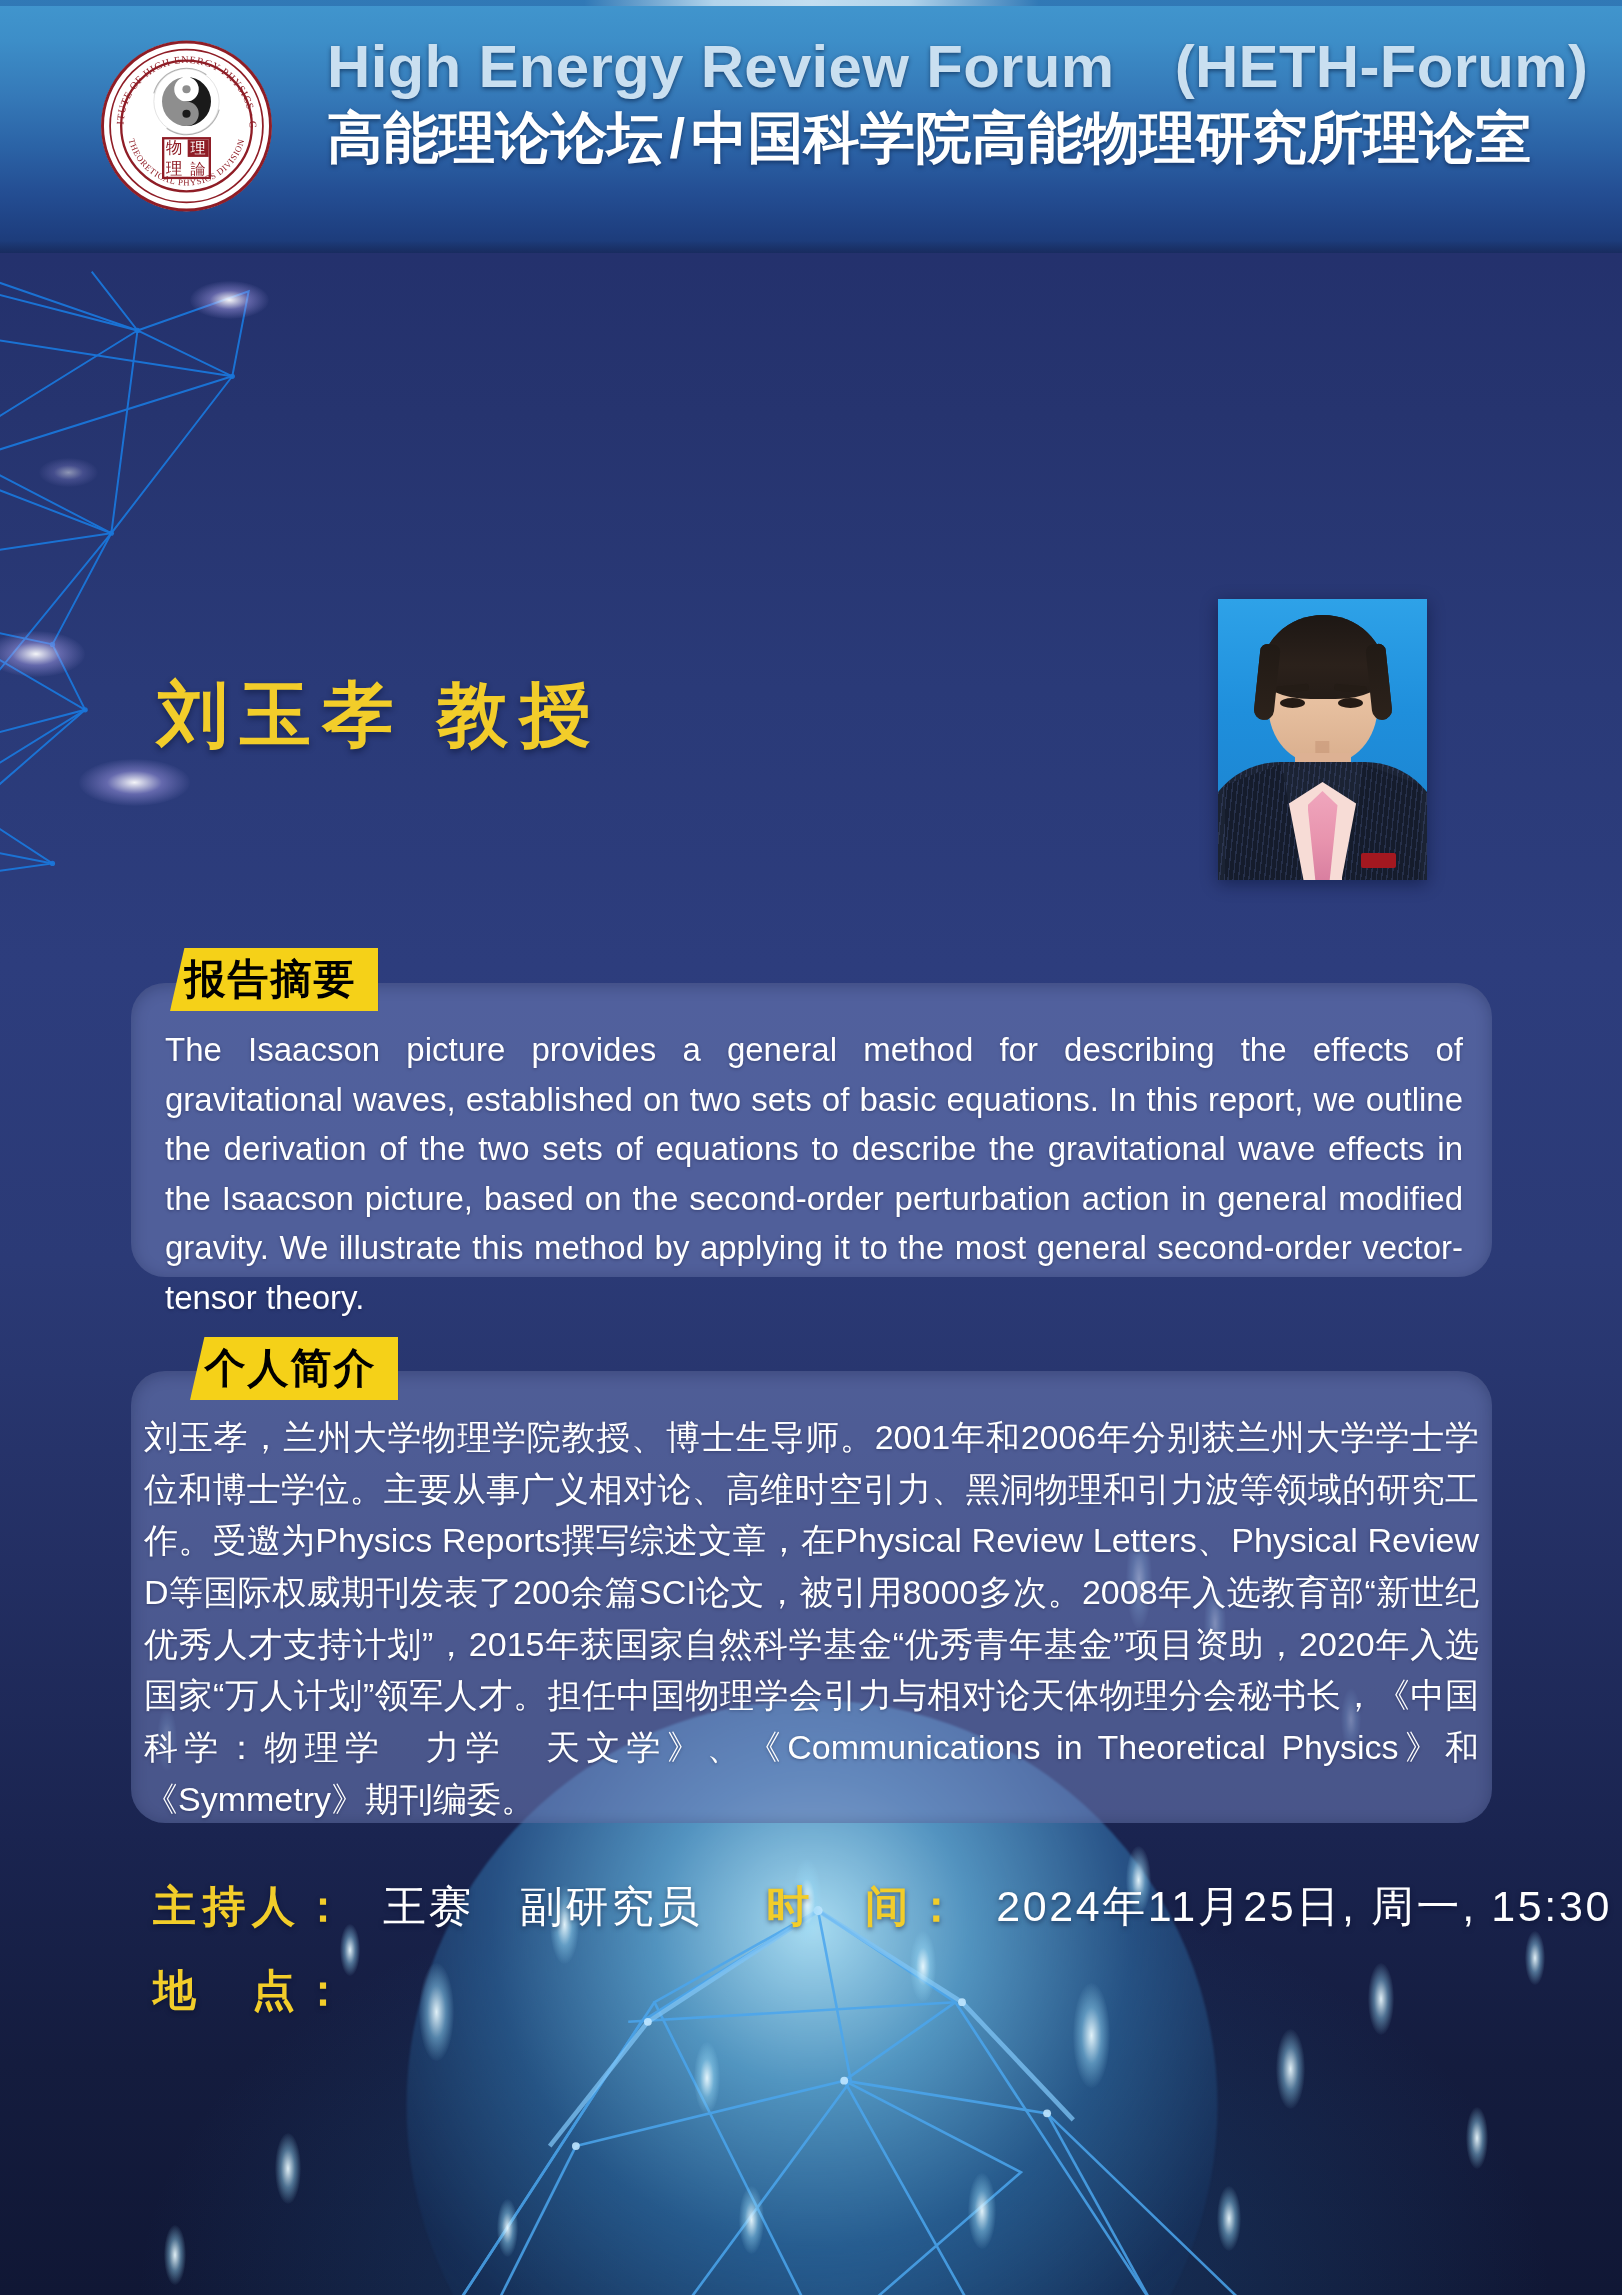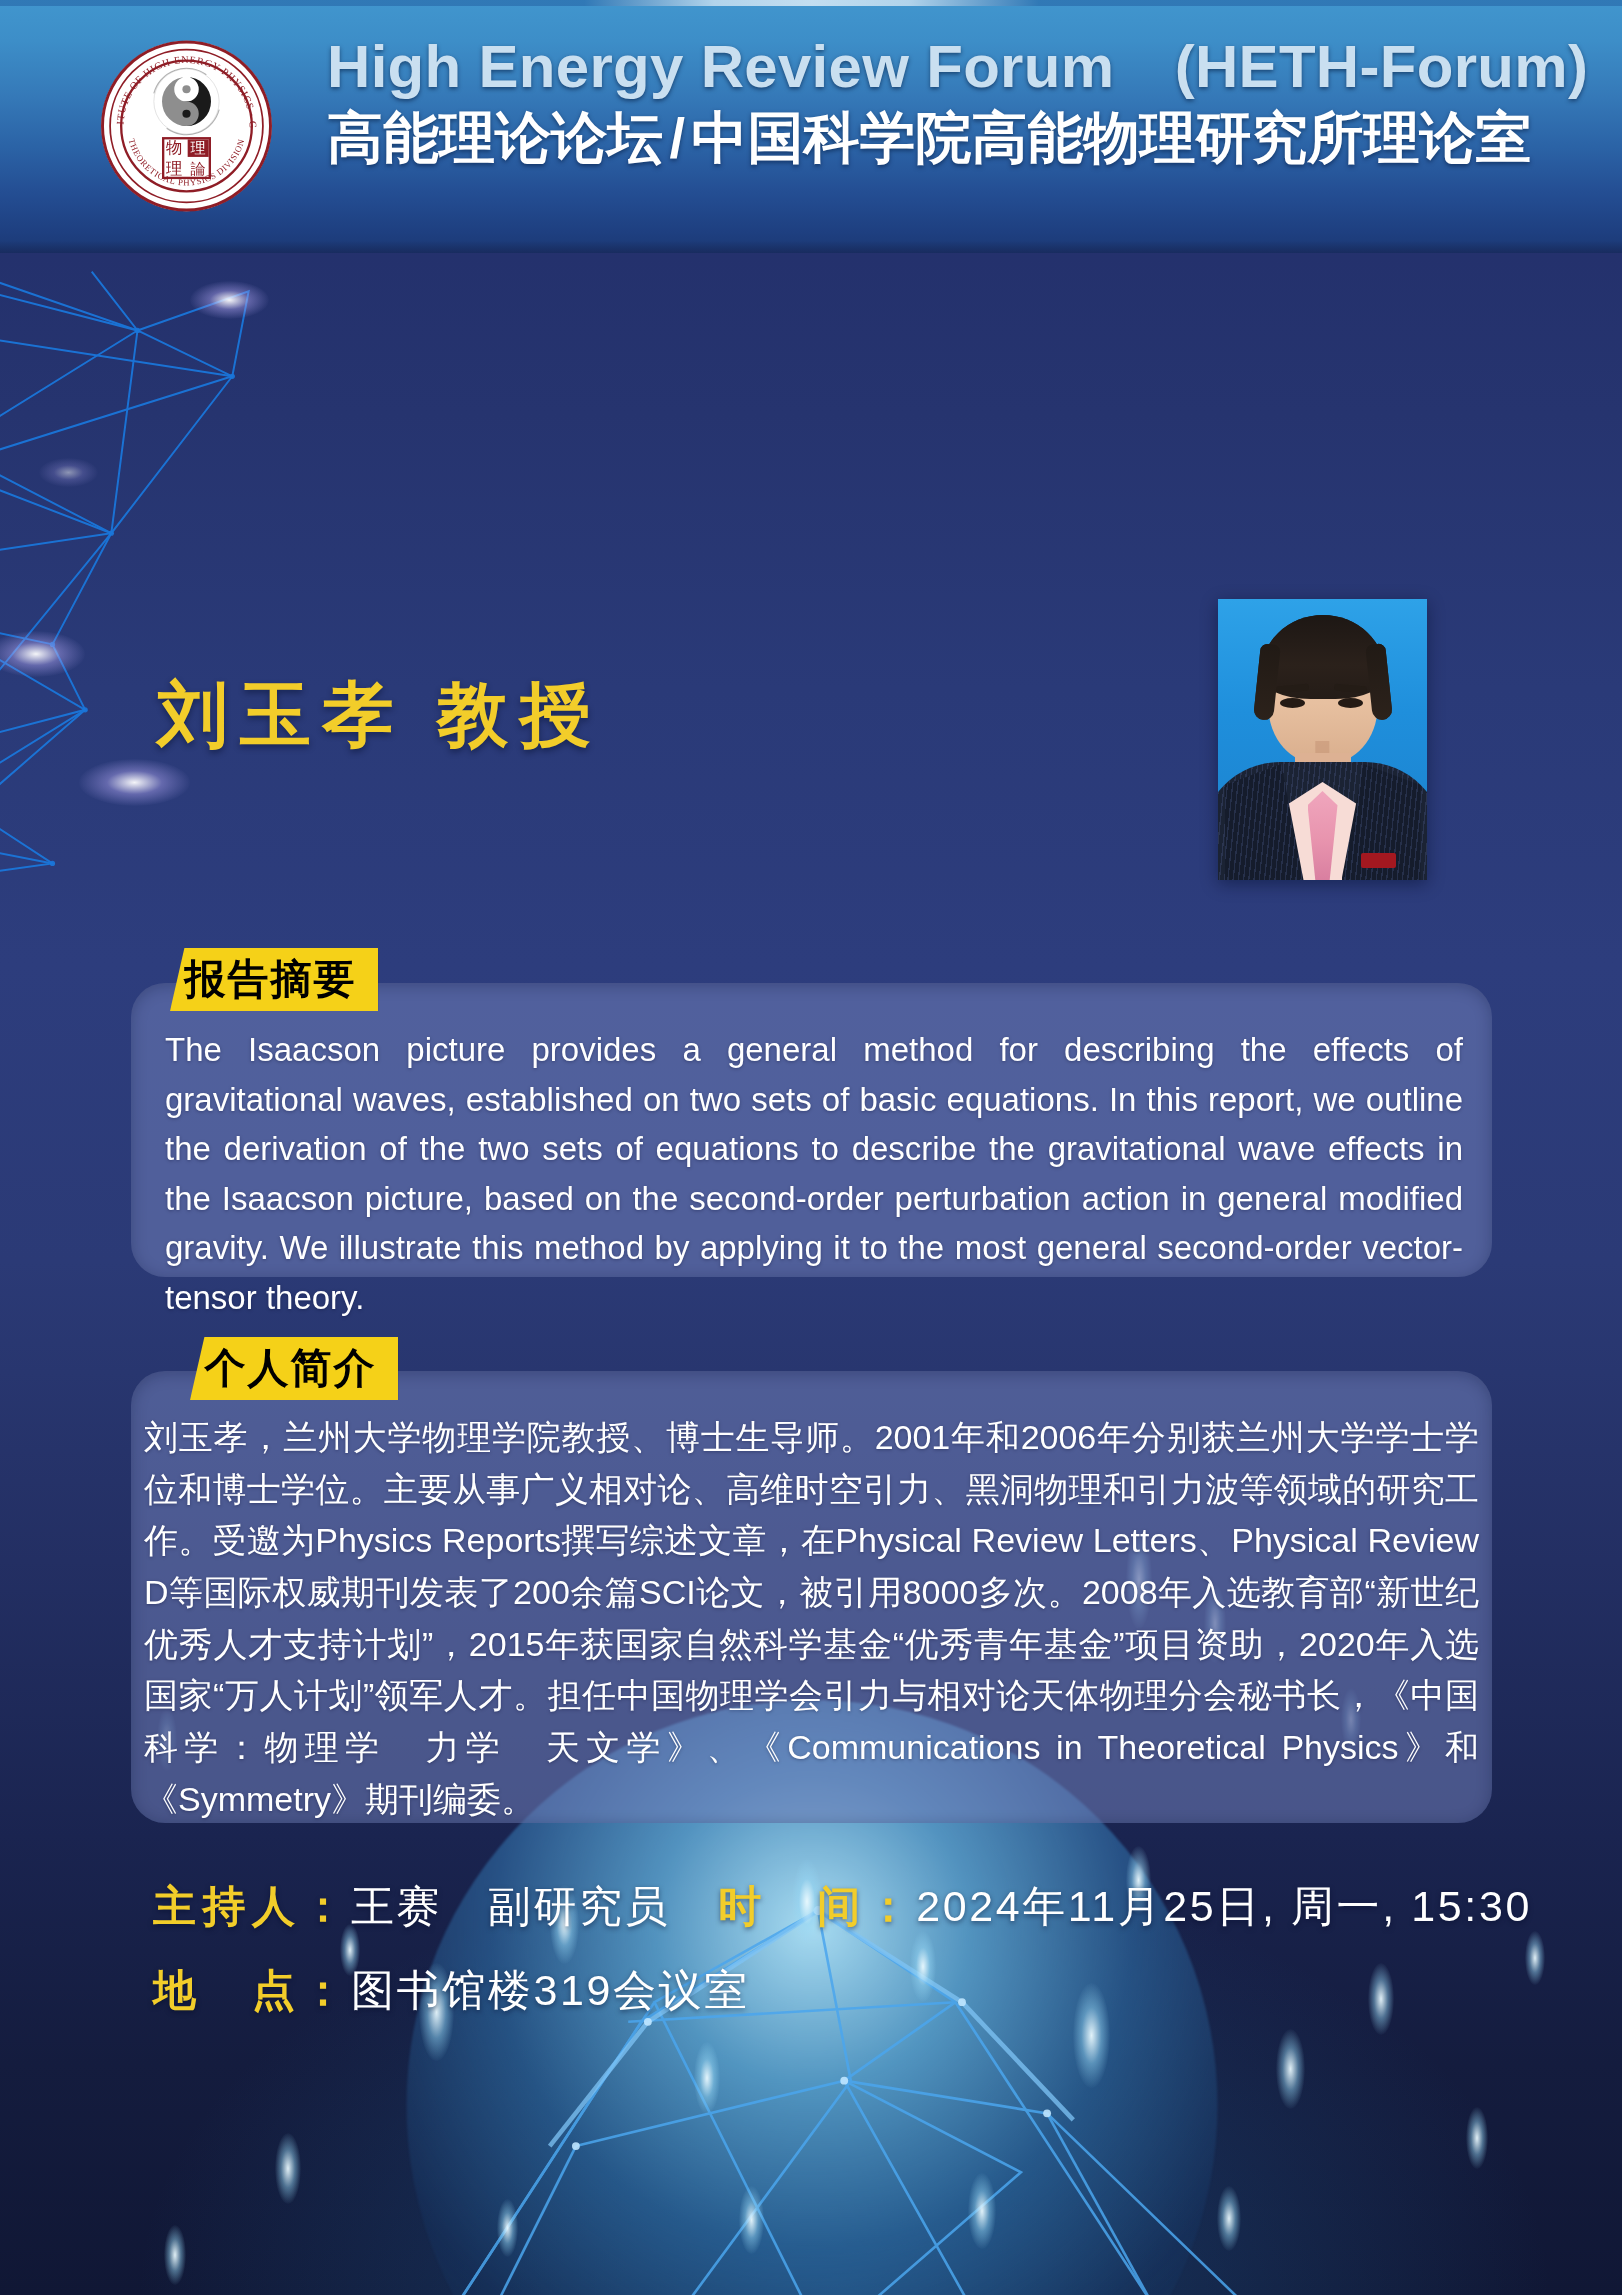--- a/index.html
+++ b/index.html
@@ -202,20 +202,21 @@
     font-size:34px;line-height:1.52;letter-spacing:0px;
   }
 
   
   .footer{position:absolute;left:153px;top:1885px;width:1440px;}
   .f-row{
     display:flex;align-items:baseline;
     font-size:43px;line-height:1.0;margin-bottom:41px;
     text-shadow:0 2px 5.2px rgba(0,10,40,.5);
     white-space:nowrap;
+    gap:32px;
   }
   .f-label{color:#f2cd2a;font-weight:bold;letter-spacing:6.5px;}
   .f-value{color:#ffffff;letter-spacing:2.6px;}
   .f-gap{display:inline-block;width:48px;}
 </style>
 </head>
 <body>
 
 <div class="poster">
 
@@ -394,18 +395,17 @@
   <div class="footer">
     <div class="f-row">
       <span class="f-label">主持人：</span>
       <span class="f-value">王赛　副研究员</span>
       <span class="f-gap"></span>
       <span class="f-label">时　间：</span>
       <span class="f-value">2024年11月25日, 周一, 15:30</span>
     </div>
     <div class="f-row">
       <span class="f-label">地　点：</span>
-      <span class="f-value">图书馆楼319会议室</span>
     </div>
   </div>
 
 </div>
 
 
 </body></html>

